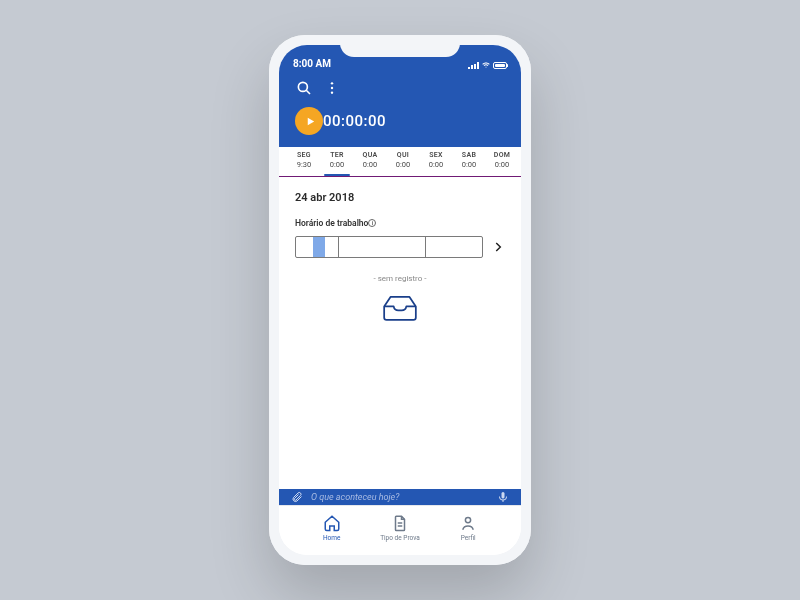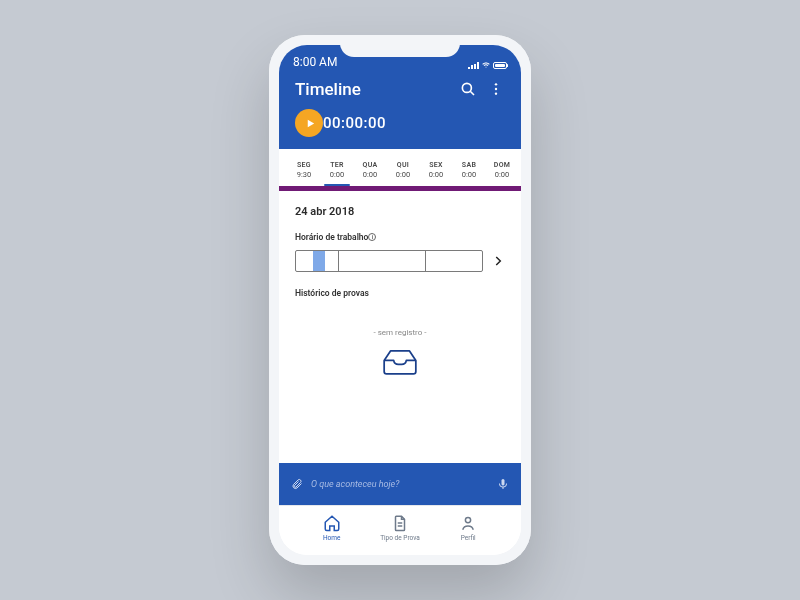--- a/index.html
+++ b/index.html
@@ -27,21 +27,21 @@
   .notch {
     position: absolute; top: 0; left: 50%; transform: translateX(-50%);
     width: 120px; height: 22px;
     background: #f3f5f8;
     border-bottom-left-radius: 14px; border-bottom-right-radius: 14px;
     z-index: 10;
   }
   .status-bar {
     height: 26px; background: #2457b3; color: #fff;
     display: flex; align-items: flex-end; padding: 0 14px 2px;
-    font-size: 12px; font-weight: 400;
+    font-size: 10px; font-weight: 700;
   }
   .status-bar .right { margin-left: auto; display: flex; gap: 3px; align-items: center; }
   .sig-bars { display: flex; align-items: flex-end; gap: 1px; height: 7px; }
   .sig-bars span { width: 2px; background: #fff; }
   .sig-bars span:nth-child(1){height:2px} .sig-bars span:nth-child(2){height:3.5px}
   .sig-bars span:nth-child(3){height:5px} .sig-bars span:nth-child(4){height:6.5px}
   .wifi { width:8px; height:8px; }
   .batt { width: 14px; height: 7px; border: 1px solid #fff; border-radius: 2px; position: relative; }
   .batt::after { content:""; position:absolute; right:-2px; top:1.5px; width:1.5px; height:3px; background:#fff; border-radius:1px; }
   .batt .fill { position:absolute; inset:1px; background:#fff; border-radius:1px; }
@@ -56,22 +56,22 @@
   .timer-row { display: flex; align-items: center; margin-top: 10px; }
   .play-btn {
     width: 28px; height: 28px; border-radius: 50%;
     background: #f5a623; display:flex; align-items:center; justify-content:center;
   }
   .play-btn svg { margin-left: 2px; }
   .timer { font-size: 15px; font-weight: 500; letter-spacing: .5px; }
 
   .day-strip {
     background: #fff;
-    border-bottom: 5px solid #701a75;
-    display: flex; padding: 12px 12px 6px; gap: 7px;
+    border-bottom: 1px solid #701a75;
+    display: flex; padding: 4px 12px 6px; gap: 7px;
   }
   .day { text-align: center; font-size: 7px; color: #4a4a4a; line-height: 1.3; min-width: 26px; }
   .day .dname { font-weight: 600; letter-spacing: .3px; }
   .day .dtime { font-size: 7.5px; }
   .day.active { position: relative; }
   .day.active::after {
     content:""; position:absolute; bottom:-6px; left:0; right:0; height:2px; background:#2457b3; border-radius:1px;
   }
 
   .content { flex:1; padding: 14px 16px 1px; overflow:hidden; }
@@ -88,21 +88,21 @@
   .seg:last-child { border-right:none; }
   .seg .fill { position:absolute; top:0; bottom:0; background:#7fa9e8; }
   .chev { width:14px; height:14px; color:#333; }
 
   .hist-label { font-size: 8.5px; font-weight:600; color:#333; margin-bottom: 30px; }
   .empty { text-align:center; color:#1a3f8a; }
   .empty-txt { font-size:8px; color:#888; font-style: normal; margin-bottom:10px; }
   .inbox-icon { width:38px; height:30px; margin: 0 auto; display:block; }
 
   .note-bar {
-    background:#2457b3; height:42px; margin: 0 0 0 0;
+    background:#2457b3; height:16px; margin: 0 0 0 0;
     display:flex; align-items:center; padding:0 12px; gap:8px; color:#cdd9f1;
   }
   .note-bar input {
     flex:1; background:transparent; border:none; outline:none;
     color:#cdd9f1; font-size:9px; font-style:italic;
   }
   .note-bar input::placeholder { color:#a9bce4; }
 
   .tabbar {
     height:50px; background:#fff; border-top:1px solid #e6e8ec;
@@ -134,21 +134,20 @@
             <path d="M12 20l-2-2c1.1-1.1 2.9-1.1 4 0l-2 2zm-5-5l-2-2c3.9-3.9 10.1-3.9 14 0l-2 2c-2.8-2.8-7.2-2.8-10 0zm-4-4l-2-2c6.1-6.1 15.9-6.1 22 0l-2 2c-5-5-13-5-18 0z"></path>
           </svg>
         <div class="batt">
             <div class="fill"></div>
           </div>
       </div>
     </div>
 
     <div class="header">
       <div class="title-row">
-        <div class="title">Timeline</div>
         <div class="hicon">
           <svg viewBox="0 0 24 24" width="18" height="18" fill="none" stroke="#fff" stroke-width="2.2">
               <circle cx="10.5" cy="10.5" r="6"></circle>
               <line x1="20" y1="20" x2="15" y2="15"></line>
             </svg>
         </div>
         <div class="hicon">
           <svg viewBox="0 0 24 24" width="16" height="16" fill="#fff">
               <circle cx="12" cy="5" r="1.8"></circle>
               <circle cx="12" cy="12" r="1.8"></circle>
@@ -211,21 +210,20 @@
               <div class="fill" style="left: 40%; width: 30%;"></div>
             </div>
             <div class="seg" style="width: 47%;"></div>
             <div class="seg" style="width: 30%;"></div>
           </div>
         <svg class="chev" viewBox="0 0 24 24" fill="none" stroke="#222" stroke-width="2.5">
             <polyline points="9 5 16 12 9 19"></polyline>
           </svg>
       </div>
 
-      <div class="hist-label">Histórico de provas</div>
 
       <div class="empty">
         <div class="empty-txt">- sem registro -</div>
         <svg class="inbox-icon" viewBox="0 0 48 36" fill="none" stroke="#1a3f8a" stroke-width="2.2" stroke-linejoin="round">
           <path d="M4 16 L12 4 H36 L44 16 V30 a3 3 0 0 1 -3 3 H7 a3 3 0 0 1 -3 -3 Z"></path>
           <path d="M4 16 H16 a6 6 0 0 0 6 5 h4 a6 6 0 0 0 6 -5 H44"></path>
         </svg>
       </div>
     </div>
 

